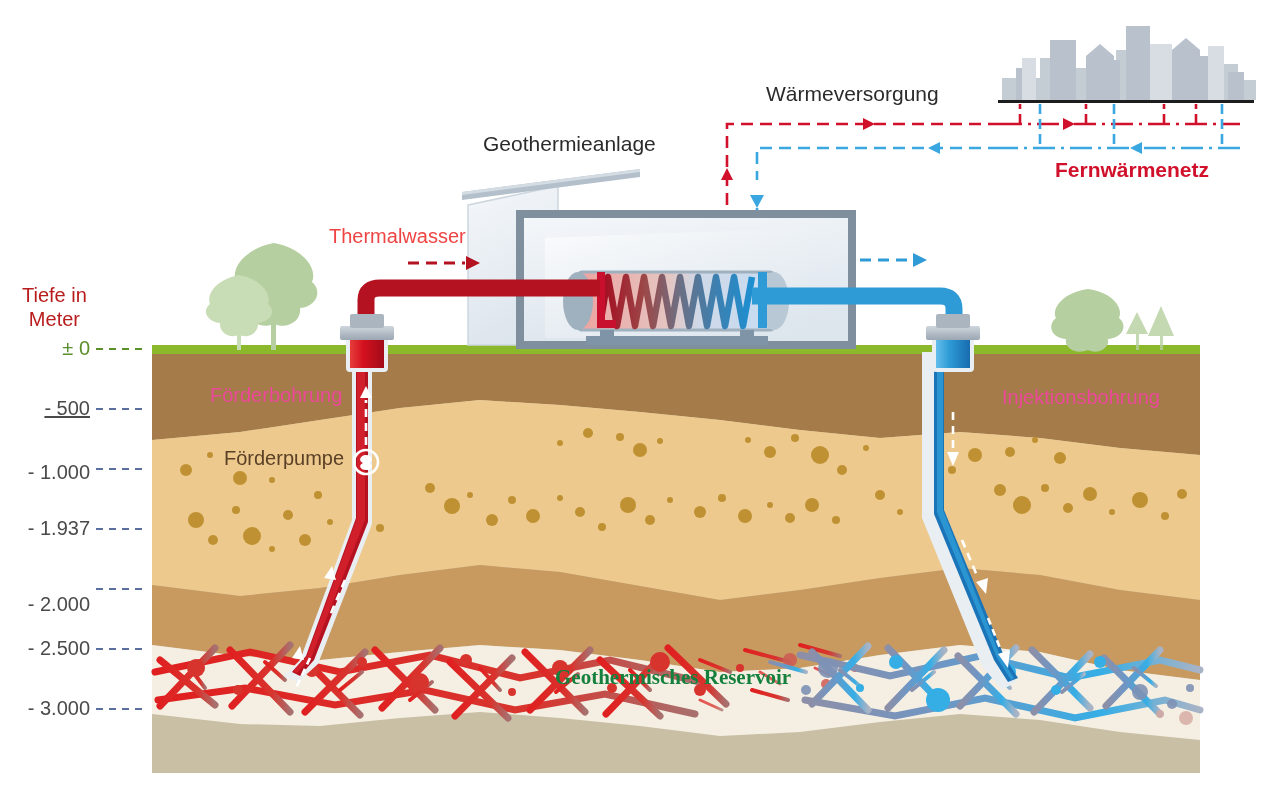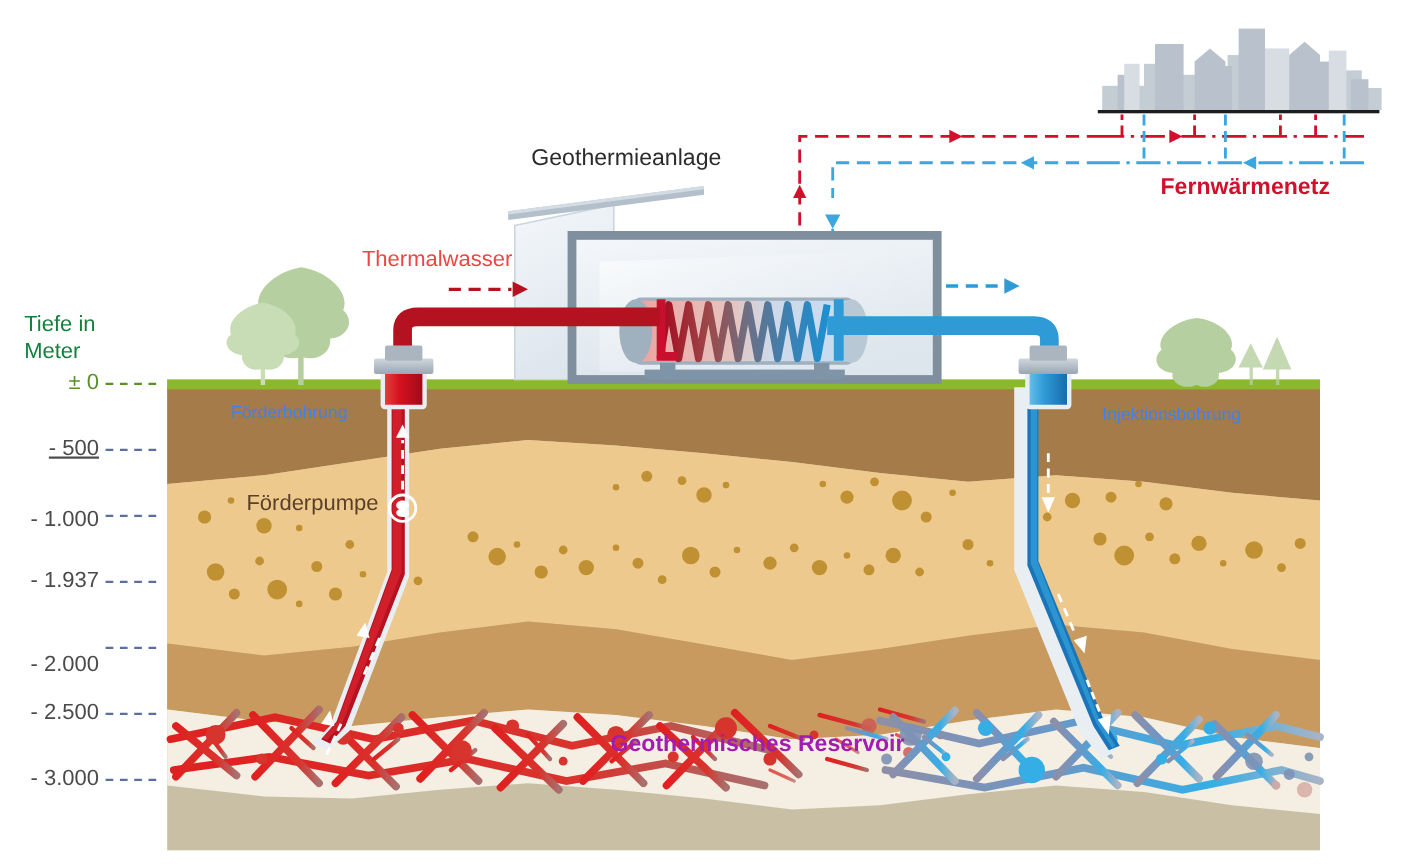--- a/index.html
+++ b/index.html
@@ -3,28 +3,28 @@
 <meta charset="utf-8">
 <title>Geothermie Diagramm</title>
 <style>
   html,body{margin:0;padding:0;background:#ffffff;}
   body{width:1275px;height:789px;overflow:hidden;
        font-family:"Liberation Sans", sans-serif;}
   #stage{position:relative;width:1275px;height:789px;background:#fff;}
   svg.layer{position:absolute;left:0;top:0;width:1275px;height:789px;}
   .lbl{position:absolute;white-space:nowrap;}
   .depth-label{font-size:20px;color:#4a4a4a;text-align:right;}
-  .axis-title{font-size:20px;color:#15803d;line-height:1.2;}
+  .axis-title{font-size:20px;color:#b91c1c;line-height:1.2;text-align:center;}
   .t-red{color:#ef4444;font-size:20px;}
   .t-blue{color:#3ba7e0;font-size:20px;}
   .t-dark{color:#2b2b2b;font-size:20px;}
-  .t-white{color:#3b82f6;font-size:16px;}
+  .t-white{color:#ec4899;font-size:20px;margin-top:17px;}
   .t-brown{color:#5a4026;font-size:20px;}
   .t-red-bold{color:#d1112c;font-size:20px;font-weight:bold;}
-  .t-res{color:#a21caf;font-size:20px;font-weight:bold;}
+  .t-res{color:#15803d;font-size:20px;font-weight:bold;font-family:Liberation Serif, serif;}
 </style>
 </head>
 <body>
 
 <div id="stage">
 
   <svg class="layer" viewBox="0 0 1275 789">
     <defs>
       <linearGradient id="gExch" x1="0" y1="0" x2="1" y2="0">
         <stop offset="0%" stop-color="#eda3a0"></stop>
@@ -475,20 +475,21 @@
   </div>
 
   <div class="lbl depth-label" style="left:0px; top:337px; width:90px; color:#5a8f2a;">± 0</div>
   <div class="lbl depth-label" style="left:0px; top:397px; width:90px;text-decoration:underline;">- 500</div>
   <div class="lbl depth-label" style="left:0px; top:461px; width:90px;">- 1.000</div>
   <div class="lbl depth-label" style="left:0px; top:517px; width:90px;">- 1.937</div>
   <div class="lbl depth-label" style="left:0px; top:577px; width:90px;margin-top:16px;">- 2.000</div>
   <div class="lbl depth-label" style="left:0px; top:637px; width:90px;">- 2.500</div>
   <div class="lbl depth-label" style="left:0px; top:697px; width:90px;">- 3.000</div>
 
+  <div class="lbl t-dark" style="left:766px; top:82px; font-size:21px;">Wärmeversorgung</div>
 
   <div class="lbl t-red-bold" style="left:1055px; top:158px; font-size:21px;">Fernwärmenetz</div>
 
   <div class="lbl t-dark" style="left:483px; top:132px; font-size:21px;">Geothermieanlage</div>
 
   <div class="lbl t-red" style="left:329px; top:225px;">Thermalwasser</div>
 
 
   <div class="lbl t-white" style="left:210px; top:367px;">Förderbohrung</div>
 

